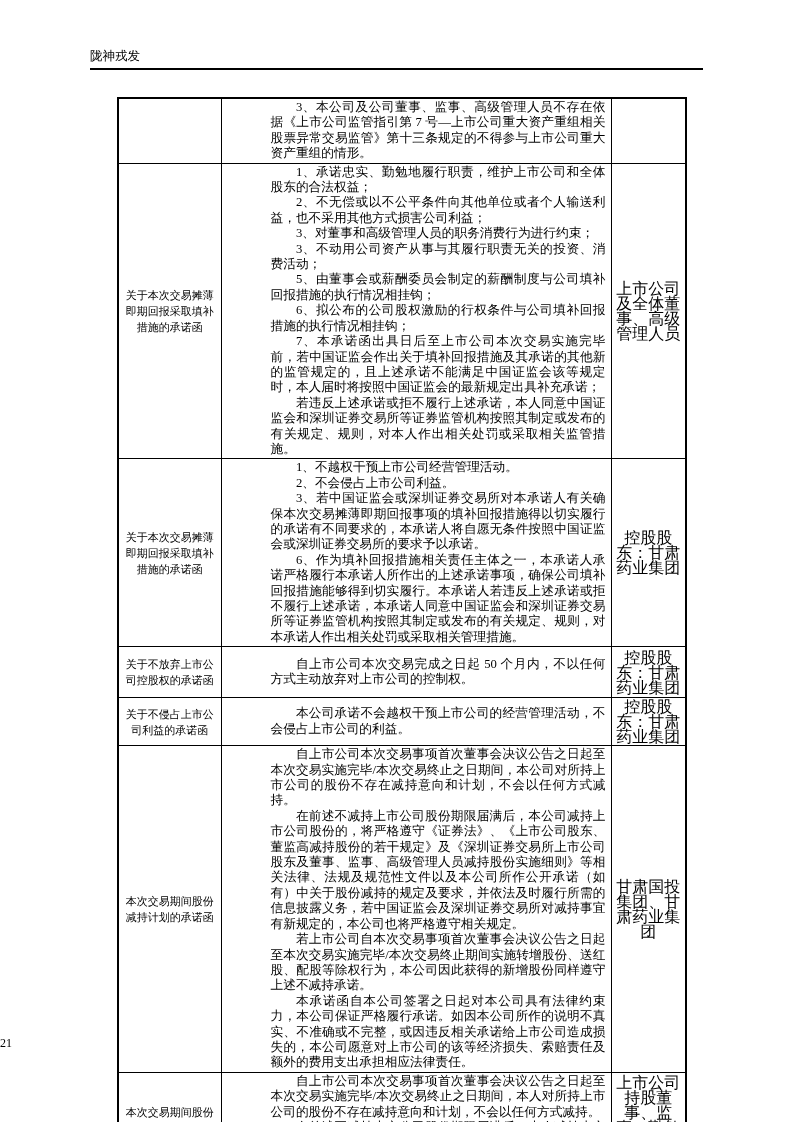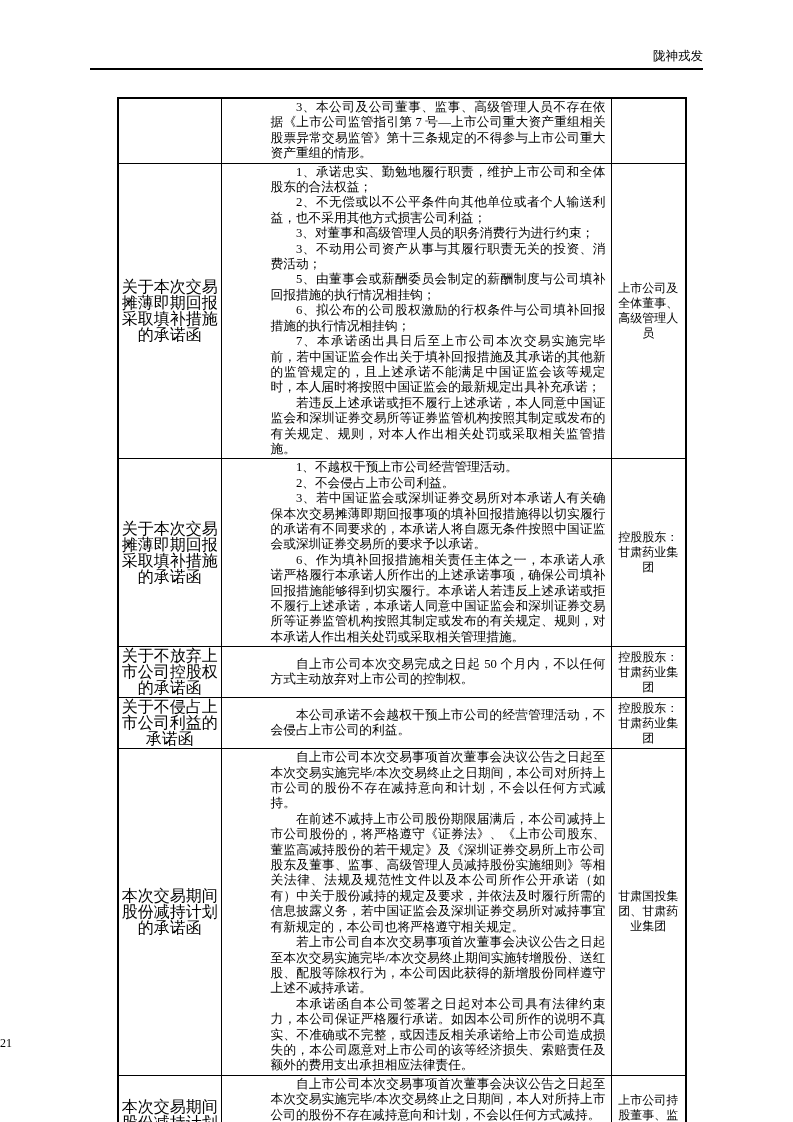--- a/index.html
+++ b/index.html
@@ -16,53 +16,52 @@
   .header {
     position:absolute;
     left:90px; right:90px; top:48px;
     height:22px;
     border-bottom:2px solid #000;
     display:flex;
     justify-content:space-between;
     align-items:flex-end;
     font-size:12.5px;
     padding-bottom:3px;
-    flex-direction:column;
   }
   .doc-table {
     position:absolute;
     left:117px; top:97px;
     width:568px;
     border-collapse:collapse;
     table-layout:fixed;
     border:2px solid #000;
   }
   .doc-table td {
     border:1px solid #000;
     vertical-align:middle;
     overflow:hidden;
   }
   td.name-cell {
     width:103px;
     text-align:center;
-    font-size:16px;
+    font-size:11px;
     line-height:16px;
     padding:1px 2px;
   }
   td.content-cell {
     width:390px;
     font-size:12.7px;
     line-height:15.4px;
     padding:1px 5px;
     text-align:justify;
   }
   td.party-cell {
     width:75px;
     text-align:center;
-    font-size:12px;
+    font-size:16px;
     line-height:15px;
     padding:1px 2px;
   }
   .content-cell p { text-indent:2em;margin-left:44px; }
   tr.r0 { height:50px; }
   tr.r1 { height:263px; }
   tr.r2 { height:172px; }
   tr.r3 { height:51px; }
   tr.r4 { height:47px; }
   tr.r5 { height:267px; }

